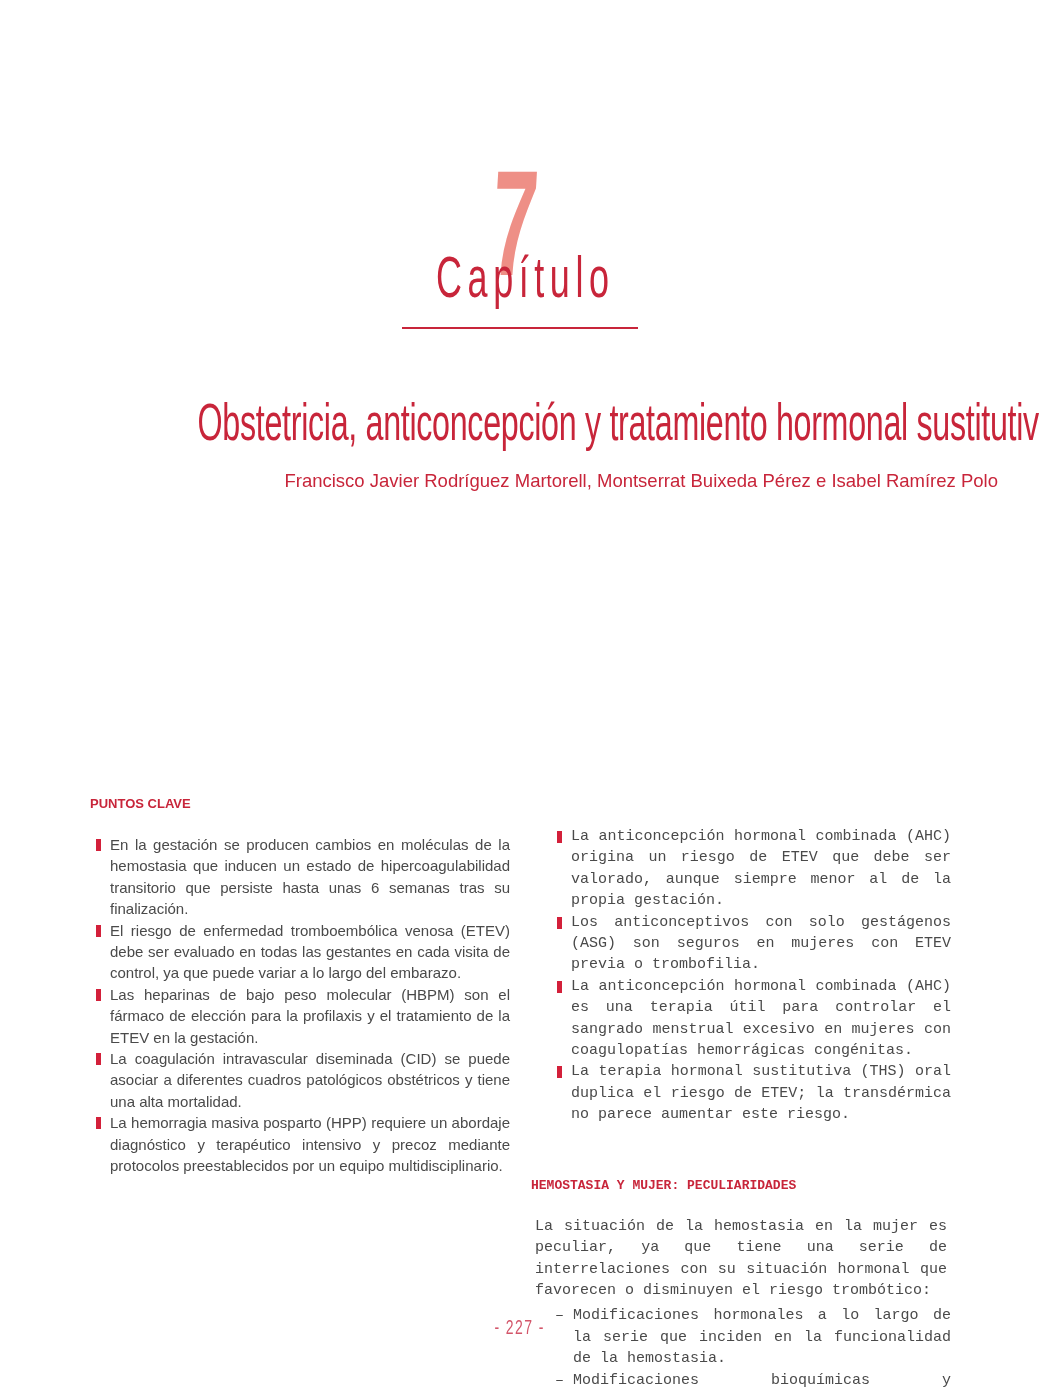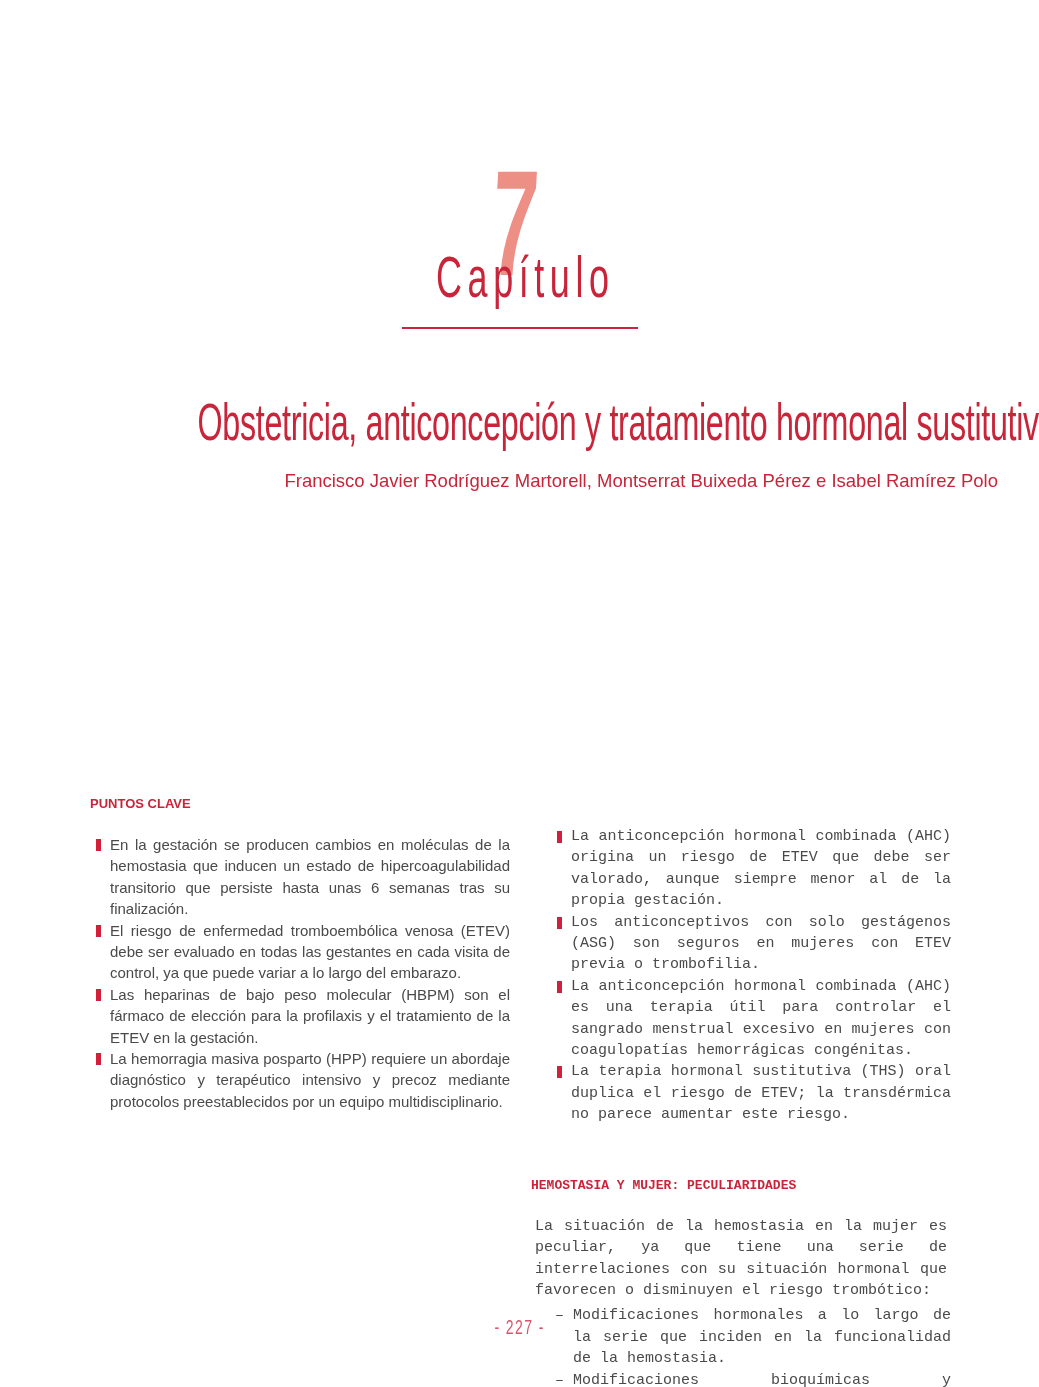--- a/index.html
+++ b/index.html
@@ -47,20 +47,21 @@
 
 <div class="title">Obstetricia, anticoncepción y tratamiento hormonal sustitutivo</div>
 <div class="authors">Francisco Javier Rodríguez Martorell, Montserrat Buixeda Pérez e Isabel Ramírez Polo</div>
 
 <div class="col col-left">
   <h2 class="section-title">PUNTOS CLAVE</h2>
   <ul class="bullets">
     <li><span class="bullet-mark"></span><span>En la gestación se producen cambios en moléculas de la hemostasia que inducen un estado de hipercoagulabilidad transitorio que persiste hasta unas 6 semanas tras su finalización.</span></li>
     <li><span class="bullet-mark"></span><span>El riesgo de enfermedad tromboembólica venosa (ETEV) debe ser evaluado en todas las gestantes en cada visita de control, ya que puede variar a lo largo del embarazo.</span></li>
     <li><span class="bullet-mark"></span><span>Las heparinas de bajo peso molecular (HBPM) son el fármaco de elección para la profilaxis y el tratamiento de la ETEV en la gestación.</span></li>
+    <li><span class="bullet-mark"></span><span>La coagulación intravascular diseminada (CID) se puede asociar a diferentes cuadros patológicos obstétricos y tiene una alta mortalidad.</span></li>
     <li><span class="bullet-mark"></span><span>La hemorragia masiva posparto (HPP) requiere un abordaje diagnóstico y terapéutico intensivo y precoz mediante protocolos preestablecidos por un equipo multidisciplinario.</span></li>
   </ul>
 </div>
 
 <div class="col col-right">
   <ul class="bullets">
     <li><span class="bullet-mark"></span><span>La anticoncepción hormonal combinada (AHC) origina un riesgo de ETEV que debe ser valorado, aunque siempre menor al de la propia gestación.</span></li>
     <li><span class="bullet-mark"></span><span>Los anticonceptivos con solo gestágenos (ASG) son seguros en mujeres con ETEV previa o trombofilia.</span></li>
     <li><span class="bullet-mark"></span><span>La anticoncepción hormonal combinada (AHC) es una terapia útil para controlar el sangrado menstrual excesivo en mujeres con coagulopatías hemorrágicas congénitas.</span></li>
     <li><span class="bullet-mark"></span><span>La terapia hormonal sustitutiva (THS) oral duplica el riesgo de ETEV; la transdérmica no parece aumentar este riesgo.</span></li>

